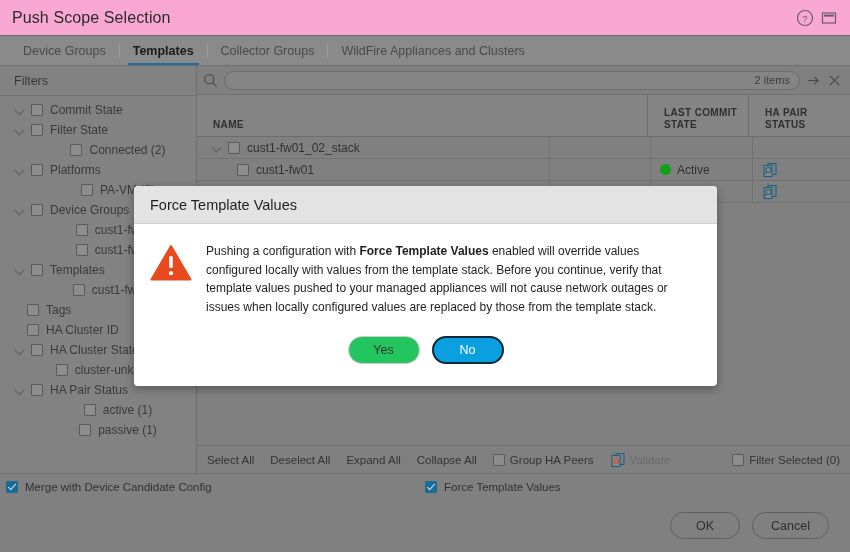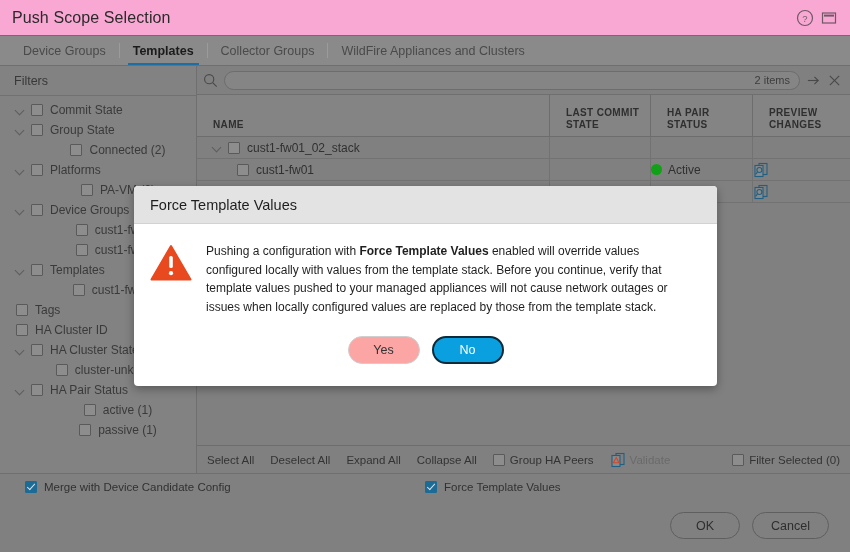--- a/index.html
+++ b/index.html
@@ -78,21 +78,21 @@
     border-bottom: 1px solid #717171;
   }
   .filter-list { flex: 1; padding-top: 4px; overflow: hidden; }
   .frow {
     display: flex; align-items: center;
     height: 20px; padding-left: 14px;
     font-size: 12px; color: #3a3a3a;
     white-space: nowrap;
   }
   .frow.child { padding-left: 40px; justify-content: center; }
-  .frow.nochev { padding-left: 16px; }
+  .frow.nochev { padding-left: 27px; }
   .chev {
     width: 13px; height: 13px; flex: 0 0 13px; margin-right: 4px;
     position: relative; opacity: .8;
   }
   .chev:before {
     content: ""; position: absolute; left: 2px; top: 3px;
     width: 6px; height: 6px;
     border-right: 1.6px solid #555; border-bottom: 1.6px solid #555;
     transform: rotate(45deg);
   }
@@ -147,21 +147,21 @@
     line-height: 12px;
   }
   .th:first-child { border-left: none; }
   .col-name { flex: 1; min-width: 0; }
   .col-commit { width: 101px; flex: 0 0 101px; }
   .col-ha { width: 102px; flex: 0 0 102px; }
   .col-prev { width: 98px; flex: 0 0 98px; }
   .trow { display: flex; height: 22px; flex: 0 0 22px; border-bottom: 1px solid #727272; }
   .td {
     display: flex; align-items: center;
-    font-size: 12px; color: #303030;
+    padding-left: 9px; font-size: 12px; color: #303030;
     border-left: 1px solid #727272;
     overflow: hidden;
   }
   .td:first-child { border-left: none; }
   .td.indent1 { padding-left: 14px; }
   .td.indent2 { padding-left: 40px; }
   .dot { width: 11px; height: 11px; border-radius: 50%; margin-right: 6px; flex: 0 0 11px; }
   .tbody { flex: 1; min-height: 0; }
   .previcon { width: 16px; height: 16px; display: block; }
 
@@ -180,21 +180,21 @@
   .spacer { margin-left: auto; }
 
   
   .optionsrow {
     height: 26px; flex: 0 0 26px;
     display: flex; align-items: center;
     position: relative;
     font-size: 11.5px; color: #313131;
     border-top: 1px solid #6f6f6f;
   }
-  .opt-left { display: flex; align-items: center; padding-left: 25px; }
+  .opt-left { display: flex; align-items: center; padding-left: 6px; }
   .opt-center {
     position: absolute; left: 425px; display: flex; align-items: center;
   }
 
   
   .footer {
     height: 53px; flex: 0 0 53px;
     display: flex; align-items: center; justify-content: flex-end;
     gap: 12px; padding-right: 21px;
   }
@@ -234,21 +234,21 @@
     display: flex; justify-content: center; gap: 12px;
     padding: 20px 0 22px;
   }
   .mbtn {
     min-width: 72px; height: 28px;
     border-radius: 14px; font-size: 12.5px;
     font-family: "Liberation Sans", sans-serif;
     display: flex; align-items: center; justify-content: center;
     padding: 0 20px;
   }
-  .mbtn.secondary { background: #fca5a5; border: 1px solid #cfcfcf; color: #333; }
+  .mbtn.secondary { background: #22c55e; border: 1px solid #cfcfcf; color: #333; }
   .mbtn.primary {
     background: #0aa0e0; border: 2px solid #0c2b3a; color: #fff;
   }
 </style>
 </head>
 <body>
 
 <div id="app">
   <div class="page">
 
@@ -286,21 +286,21 @@
         <div class="sidebar-head">Filters</div>
         <div class="filter-list">
           <div class="frow">
             <span class="chev"></span>
             <span class="cbx"></span>
             <span class="flabel">Commit State</span>
           </div>
           <div class="frow">
             <span class="chev"></span>
             <span class="cbx"></span>
-            <span class="flabel">Group State</span>
+            <span class="flabel">Filter State</span>
           </div>
           <div class="frow child">
             <span class="cbx"></span>
             <span class="flabel">Connected (2)</span>
           </div>
           <div class="frow">
             <span class="chev"></span>
             <span class="cbx"></span>
             <span class="flabel">Platforms</span>
           </div>
@@ -387,21 +387,20 @@
                 <line x1="13" y1="3" x2="3" y2="13" stroke="#3c3c3c" stroke-width="1.2"></line>
               </svg>
           </span>
         </div>
 
         <div class="table">
           <div class="thead">
             <div class="th col-name">NAME</div>
             <div class="th col-commit">LAST COMMIT STATE</div>
             <div class="th col-ha">HA PAIR STATUS</div>
-            <div class="th col-prev">PREVIEW CHANGES</div>
           </div>
           <div class="tbody">
 
             <div class="trow">
               <div class="td col-name indent1">
                 <span class="chev"></span>
                 <span class="cbx"></span>
                 <span>cust1-fw01_02_stack</span>
               </div>
               <div class="td col-commit"></div>

